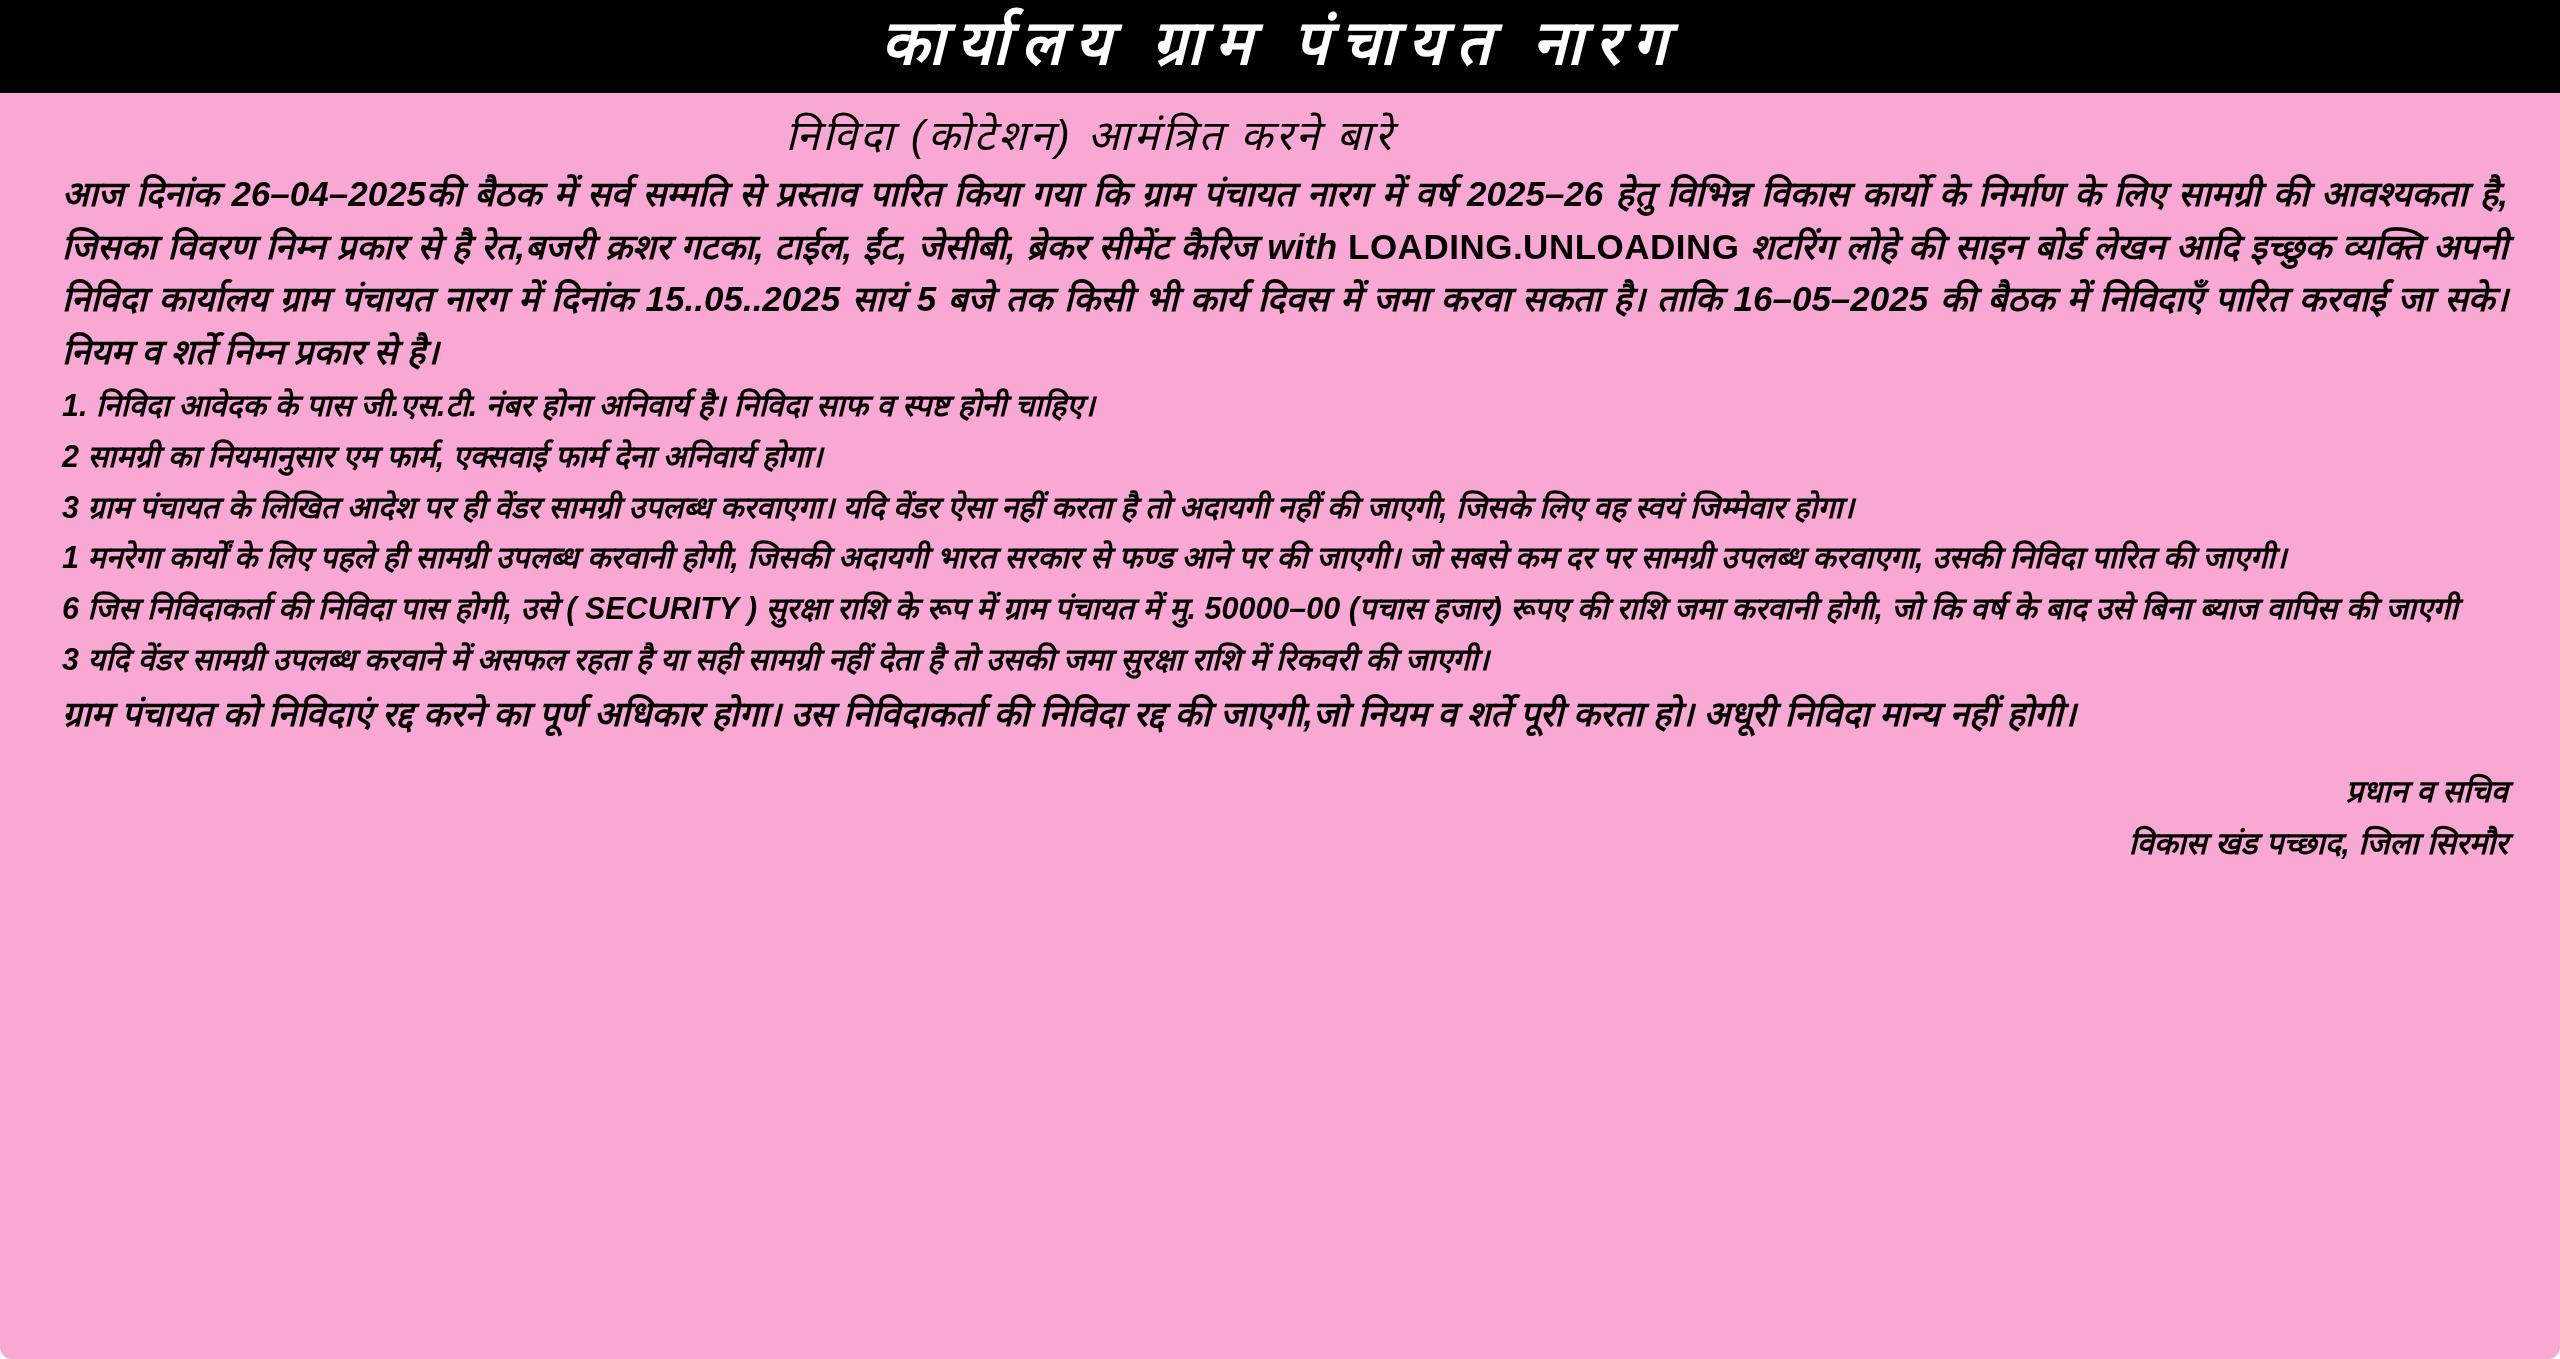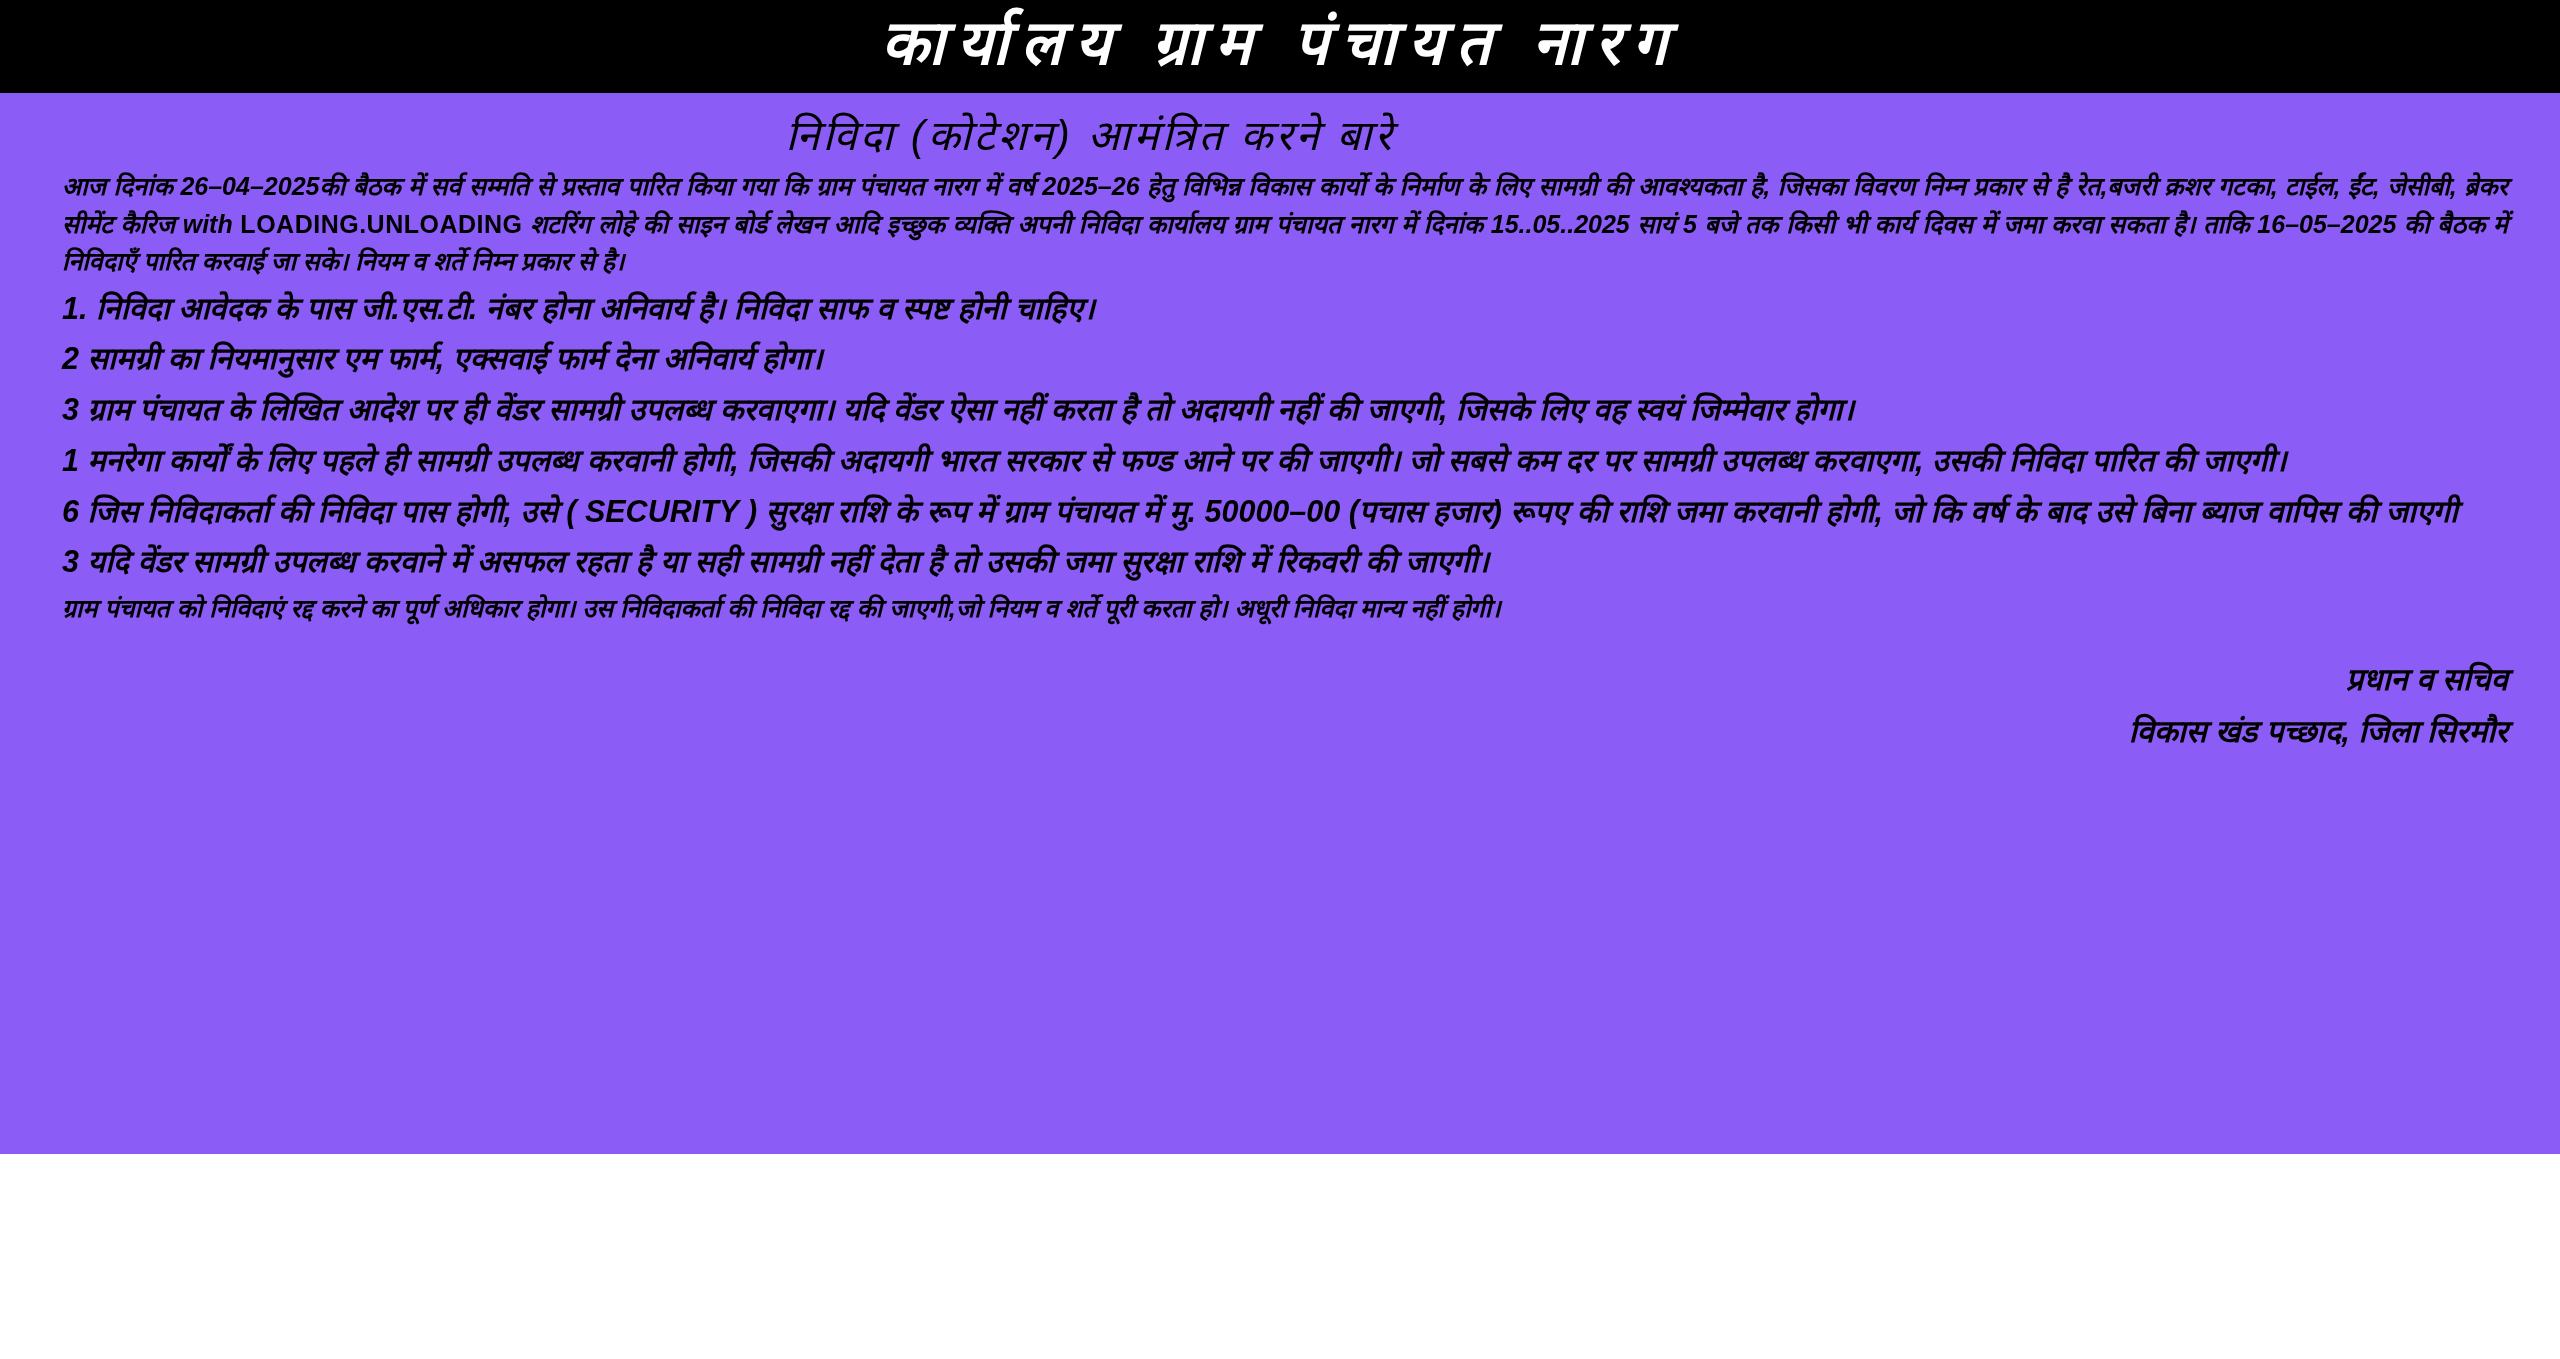--- a/index.html
+++ b/index.html
@@ -9,23 +9,24 @@
   body {
     width: 2560px;
     height: 1359px;
     background: #ffffff;
     font-family: "Liberation Sans", sans-serif;
     overflow: hidden;
   }
   .page {
     position: relative;
     width: 2560px;
-    height: 1154px;
-    background: #8b5cf6;
+    height: 1359px;
+    background: #f9a8d4;
     box-sizing: border-box;
+    border-radius: 12px;
   }
   .header-band {
     background: #000000;
     color: #ffffff;
     padding: 6px 0 14px 0;
     text-align: center;
   }
   .header-line {
     font-style: italic;
     font-weight: bold;
@@ -50,21 +51,21 @@
     letter-spacing: 3px;
     margin-top: 12px;
     margin-bottom: 6px;
     padding-right: 380px;
   }
   .body-text {
     padding: 0 52px 0 62px;
     color: #000000;
   }
   .para {
-    font-size: 25px;
+    font-size: 35px;
     font-style: italic;
     font-weight: bold;
     line-height: 1.50;
     text-align: justify;
     margin: 0 0 5px 0;
   }
   .para .plain-bold {
     font-style: normal;
     font-weight: bold;
     letter-spacing: 0.5px;

